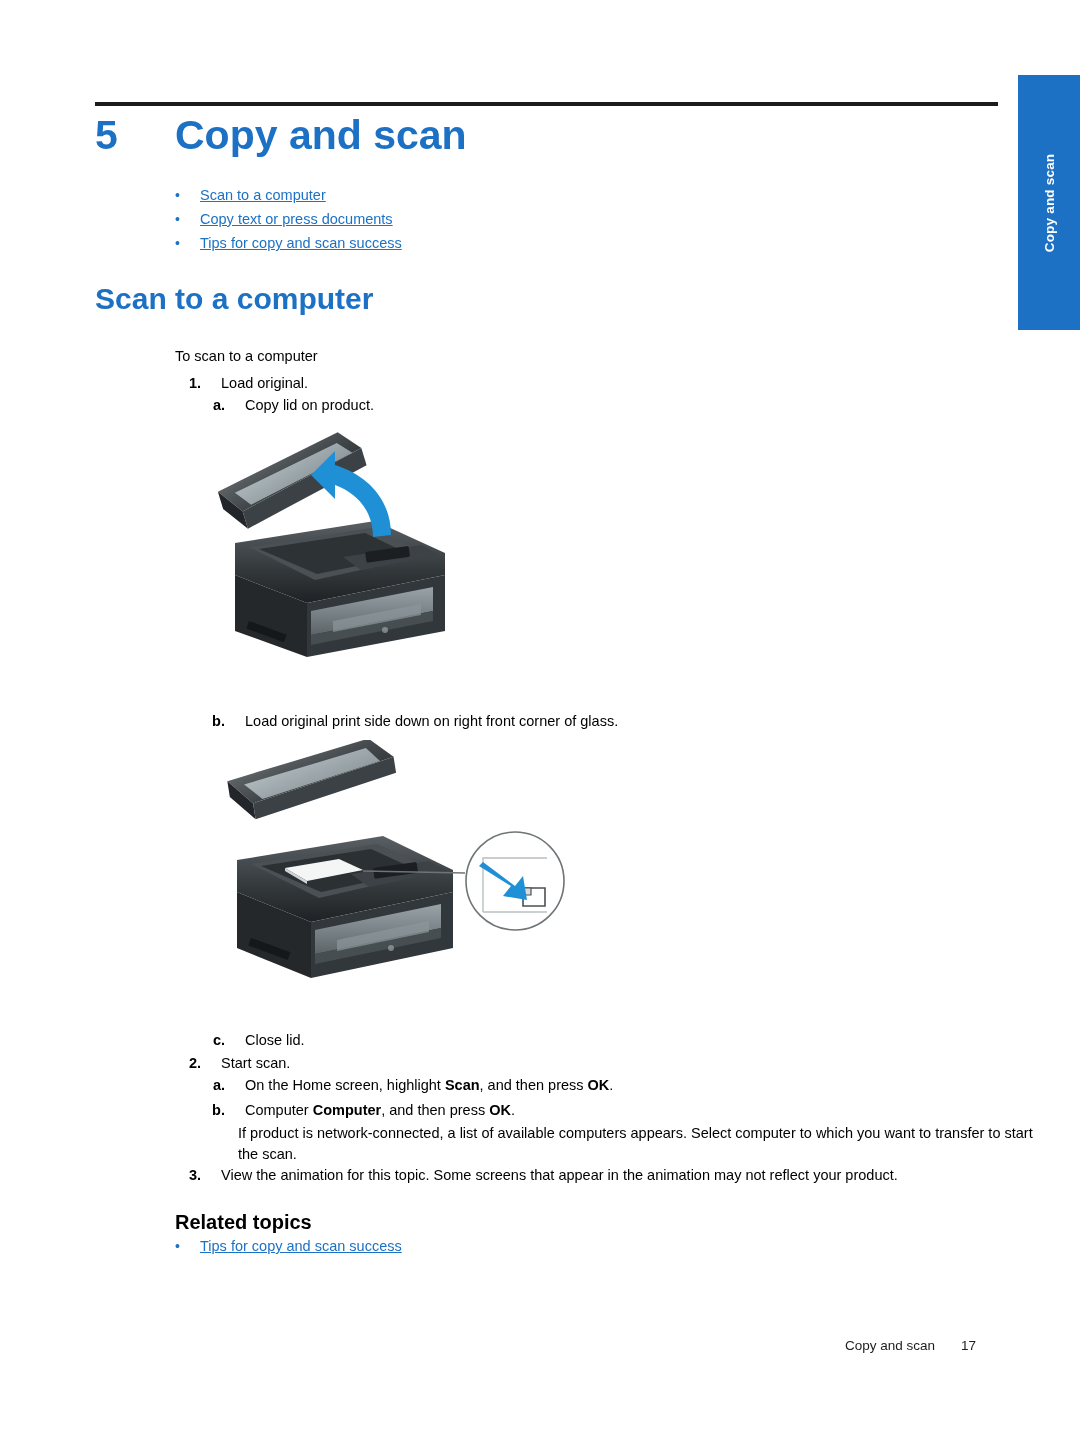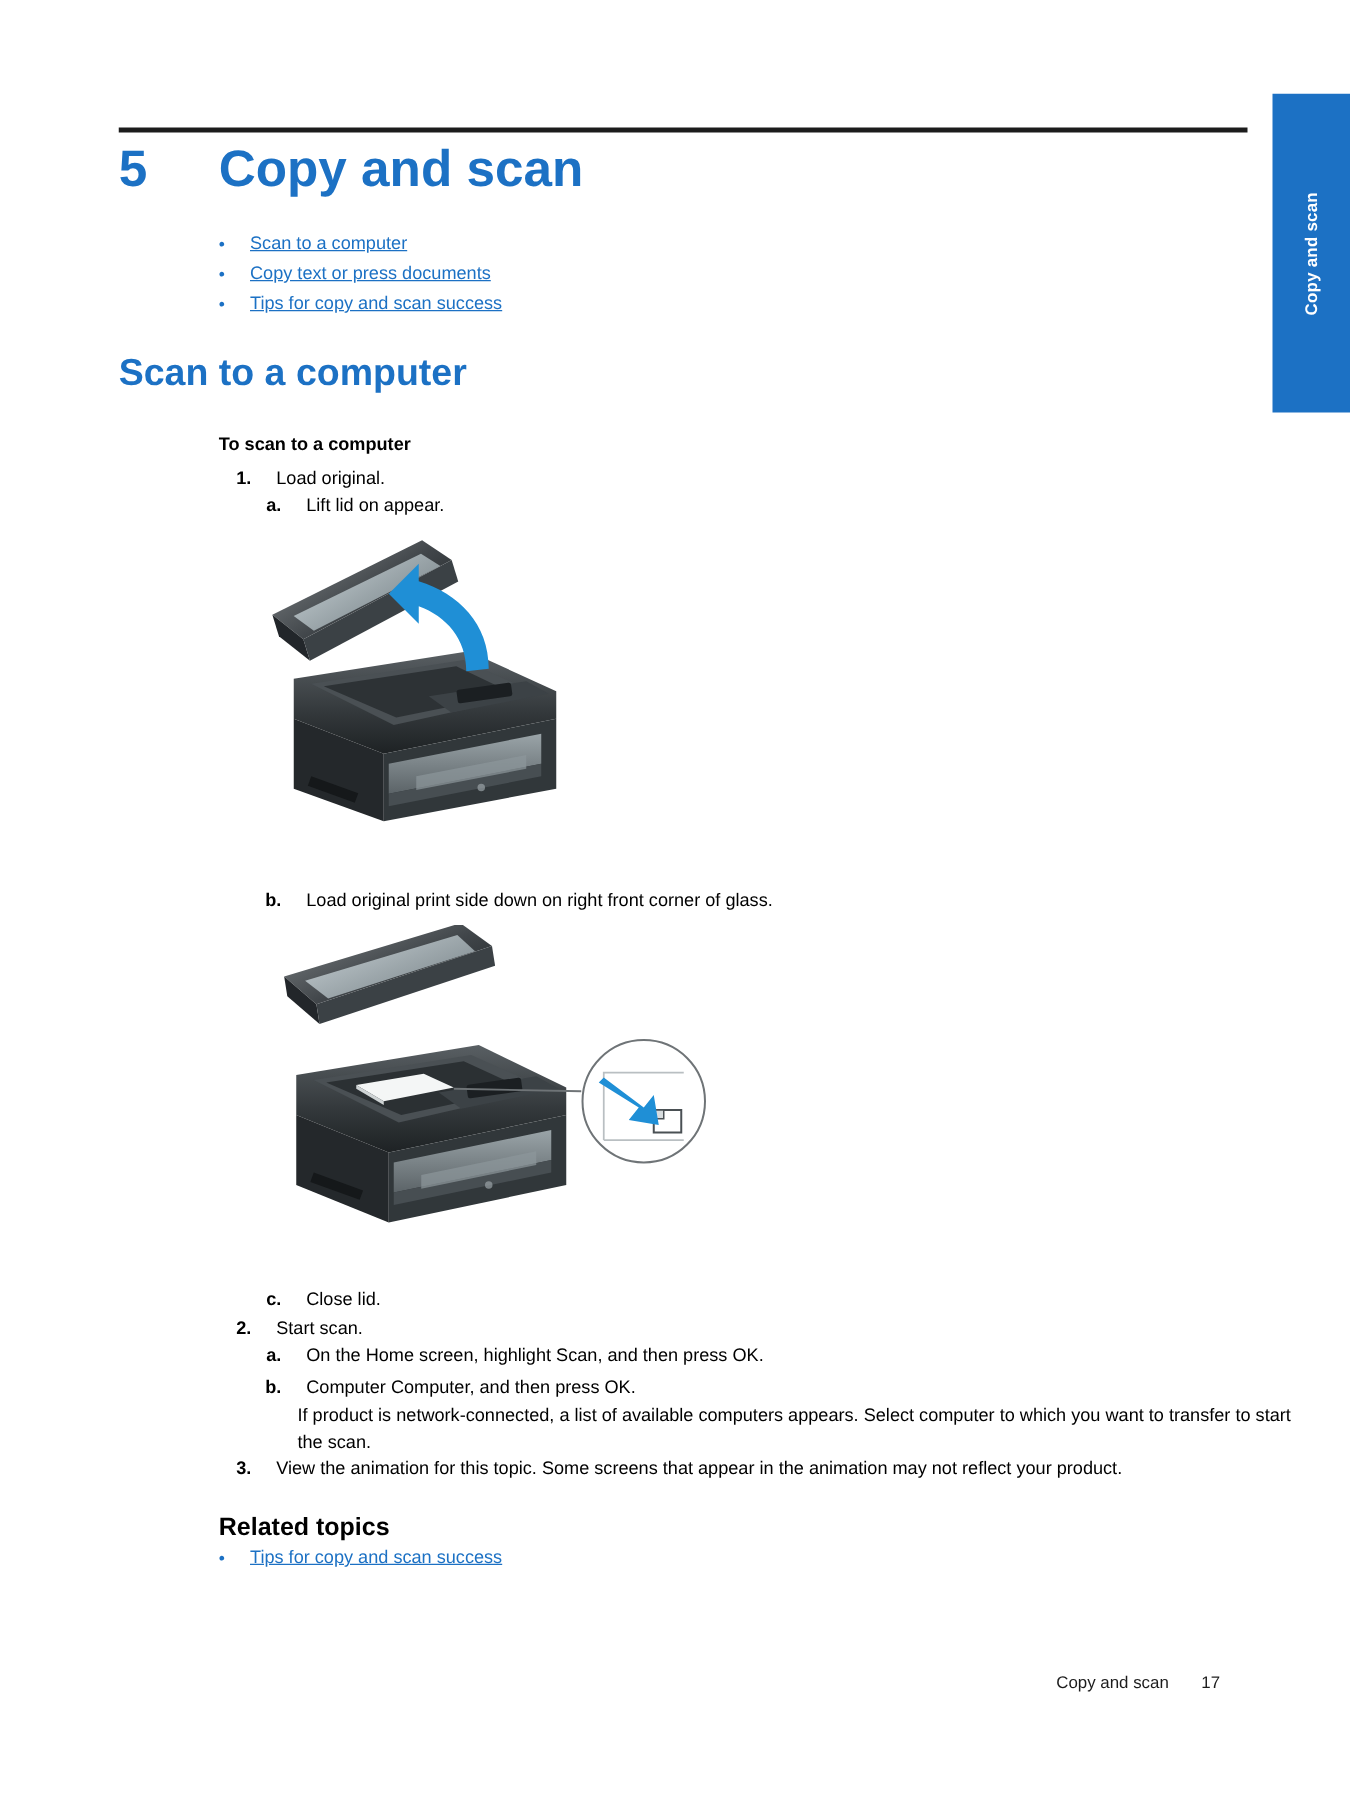--- a/index.html
+++ b/index.html
@@ -99,41 +99,41 @@
     font-weight: bold;
     color: #1c71c4;
   }
 
   
   .proc-title {
     position: absolute;
     left: 175px;
     top: 348px;
     font-size: 14.5px;
-    font-weight: bold;
+    font-weight: normal;
   }
 
   .step {
     position: absolute;
     display: flex;
     font-size: 14.5px;
     line-height: 21px;
   }
   .step-num {
     font-weight: bold;
     text-align: right;
   }
   .step-text {
     font-weight: normal;
     margin-left: 12px;
   }
   .num-w { width: 26px; padding-right: 8px; }
   .let-w { width: 22px; padding-right: 8px; }
 
-  .b { font-weight: normal; }
+  .b { font-weight: bold; }
 
   
   #step-1   { left: 175px; top: 373px; }
   #step-1a  { left: 203px; top: 395px; }
   #step-1b  { left: 203px; top: 711px; }
   #step-1c  { left: 203px; top: 1030px; }
   #step-2   { left: 175px; top: 1053px; }
   #step-2a  { left: 203px; top: 1075px; }
   #step-2b  { left: 203px; top: 1100px; }
   #step-2note { left: 238px; top: 1123px; width: 800px; display:block; }
@@ -202,21 +202,21 @@
 
 <div class="proc-title">To scan to a computer</div>
 
 <div class="step" id="step-1">
   <span class="step-num num-w">1.</span>
   <span class="step-text">Load original.</span>
 </div>
 
 <div class="step" id="step-1a">
   <span class="step-num let-w">a.</span>
-  <span class="step-text">Lift lid on appear.</span>
+  <span class="step-text">Copy lid on product.</span>
 </div>
 
 <div class="fig" id="fig1">
 <svg width="260" height="250" viewBox="0 0 260 250" xmlns="http://www.w3.org/2000/svg">
   <defs>
     <linearGradient id="lidg" x1="0" y1="0" x2="1" y2="1">
       <stop offset="0%" stop-color="#6f7477"></stop>
       <stop offset="55%" stop-color="#41464a"></stop>
       <stop offset="100%" stop-color="#2a2e31"></stop>
     </linearGradient>

